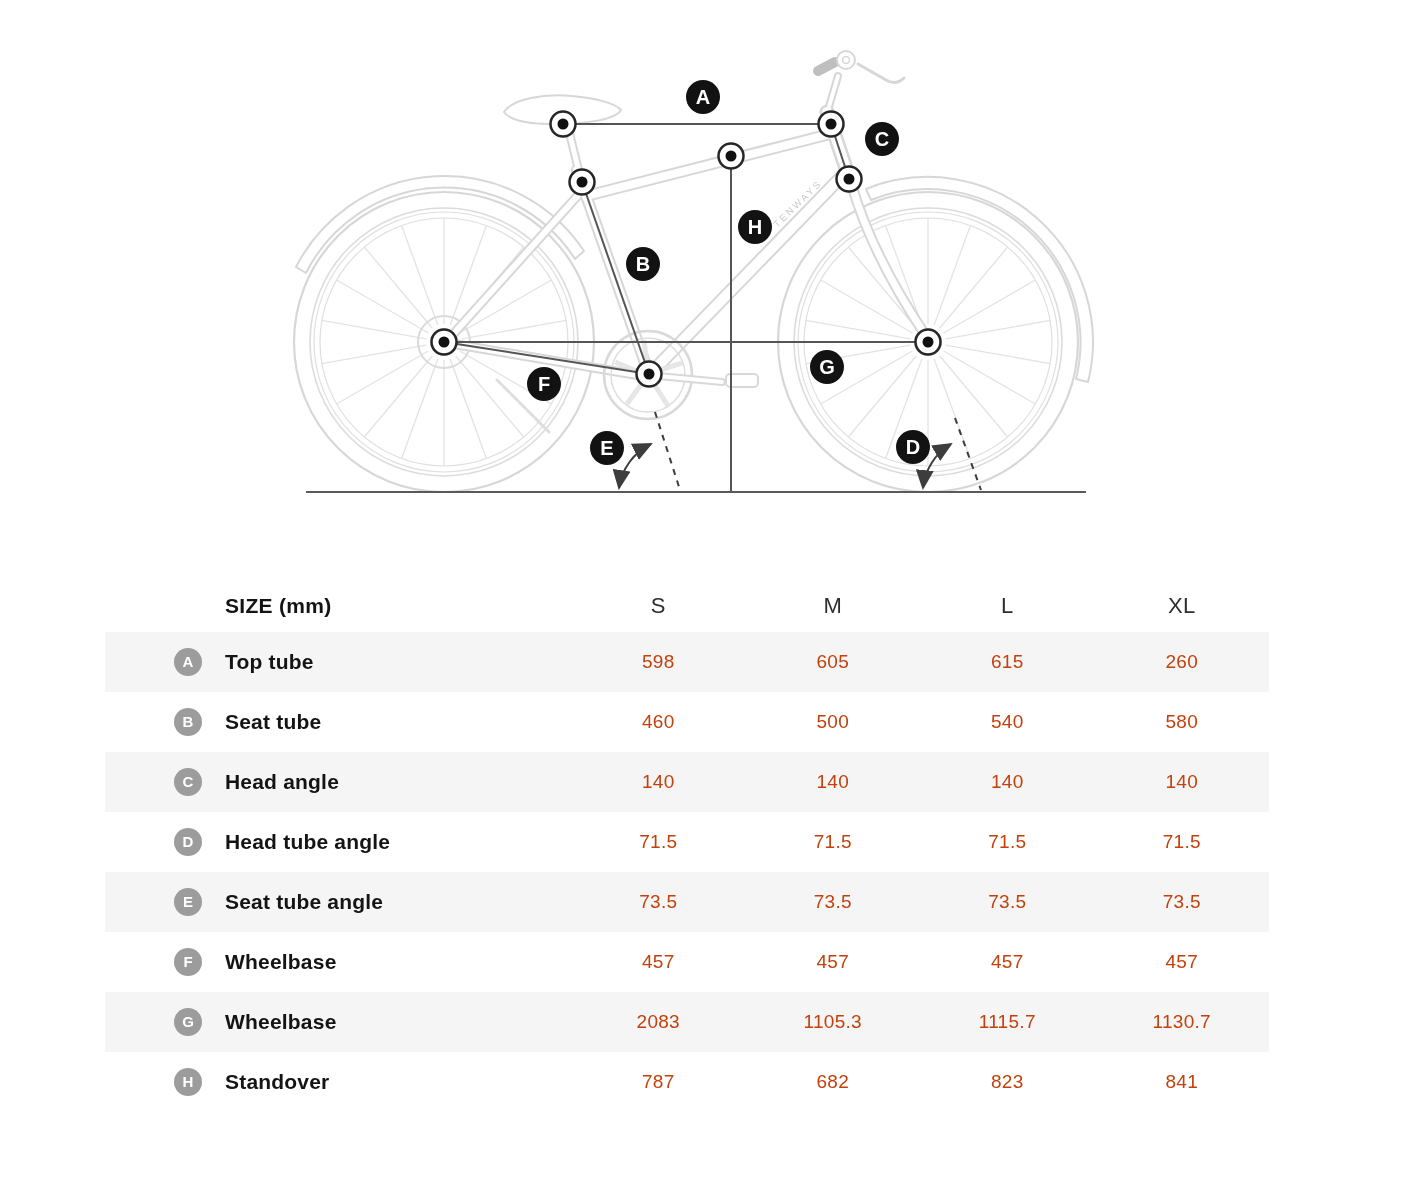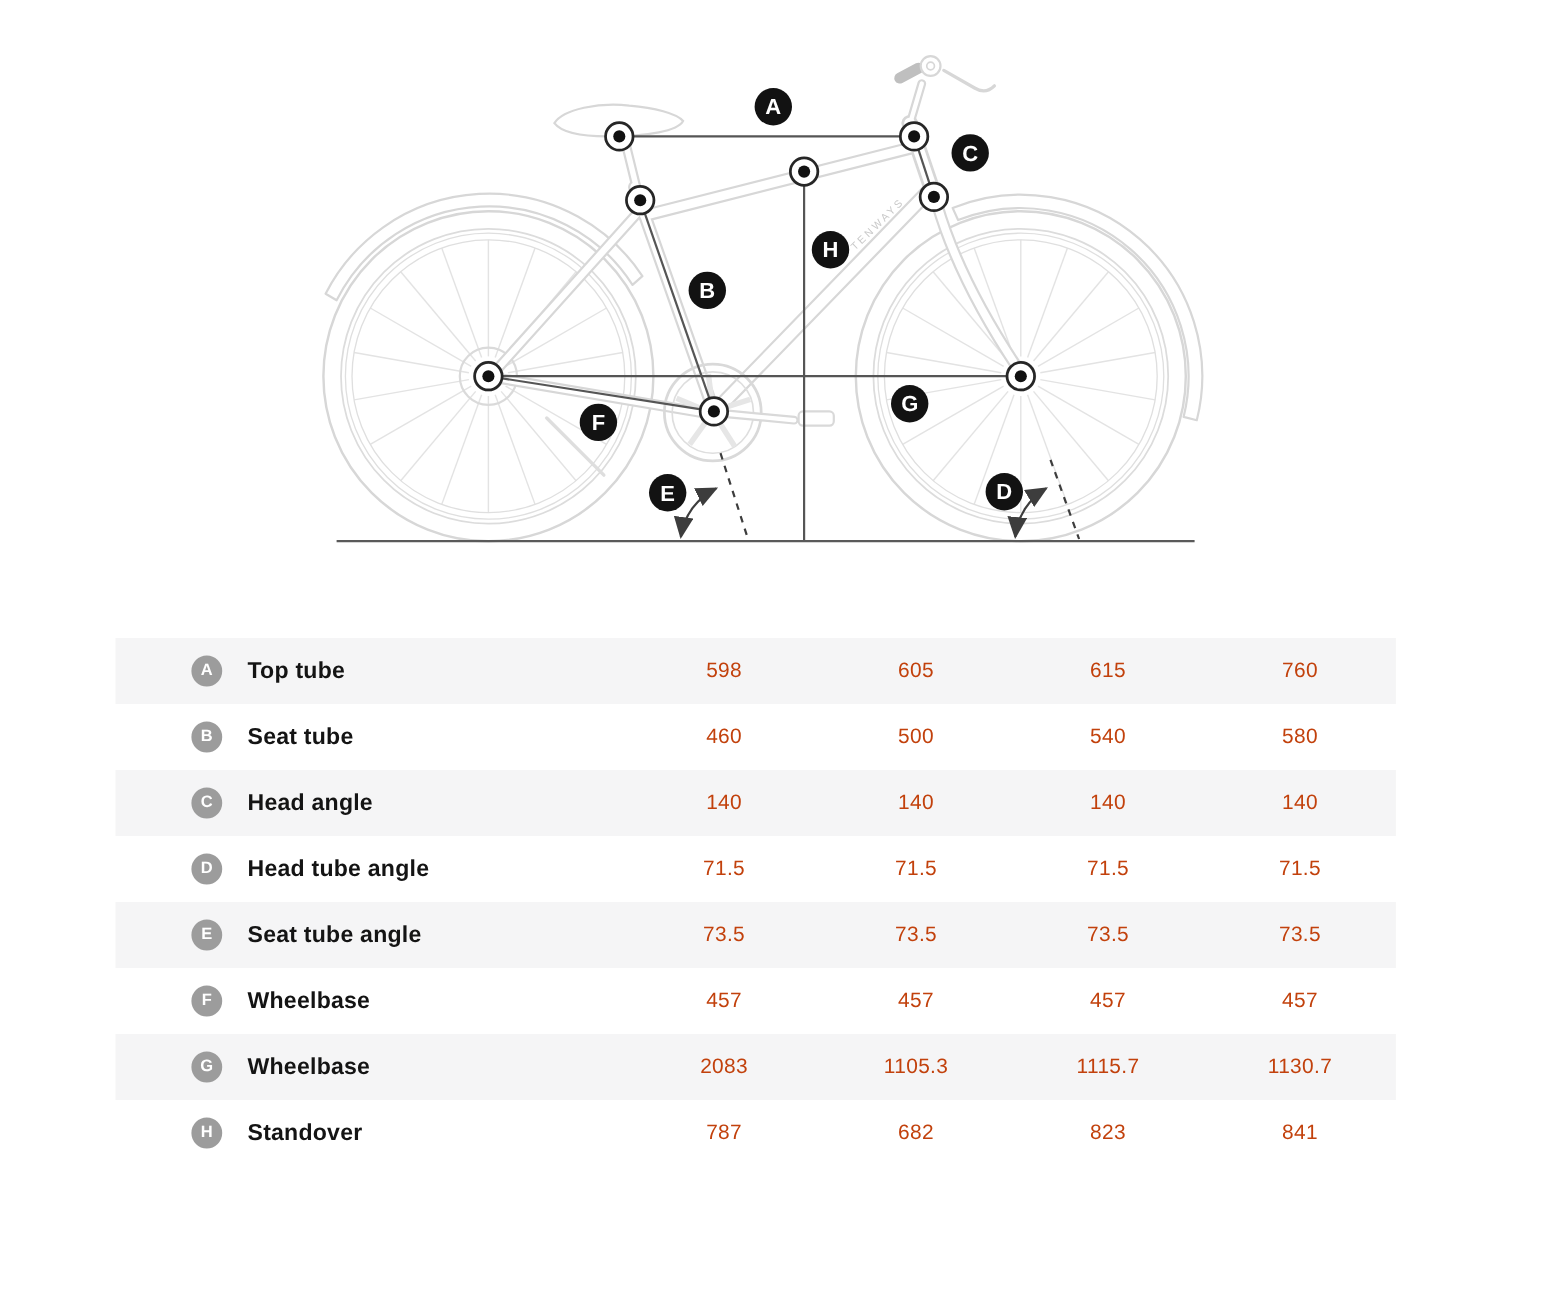--- a/index.html
+++ b/index.html
@@ -183,30 +183,39 @@
     <text x="607" y="455" fill="#ffffff">E</text>
     <text x="544" y="391" fill="#ffffff">F</text>
     <text x="827" y="374" fill="#ffffff">G</text>
     <text x="755" y="234" fill="#ffffff">H</text>
   </g>
 </svg>
 </div>
 
 <div class="geo-table">
 
+  <div class="row header">
+    <div class="label-cell">
+      <span class="size-label">SIZE (mm)</span>
+    </div>
+    <div class="val">S</div>
+    <div class="val">M</div>
+    <div class="val">L</div>
+    <div class="val">XL</div>
+  </div>
 
   <div class="row stripe">
     <div class="label-cell">
       <span class="badge">A</span>
       <span class="row-label">Top tube</span>
     </div>
     <div class="val">598</div>
     <div class="val">605</div>
     <div class="val">615</div>
-    <div class="val">760</div>
+    <div class="val">260</div>
   </div>
 
   <div class="row">
     <div class="label-cell">
       <span class="badge">B</span>
       <span class="row-label">Seat tube</span>
     </div>
     <div class="val">460</div>
     <div class="val">500</div>
     <div class="val">540</div>

